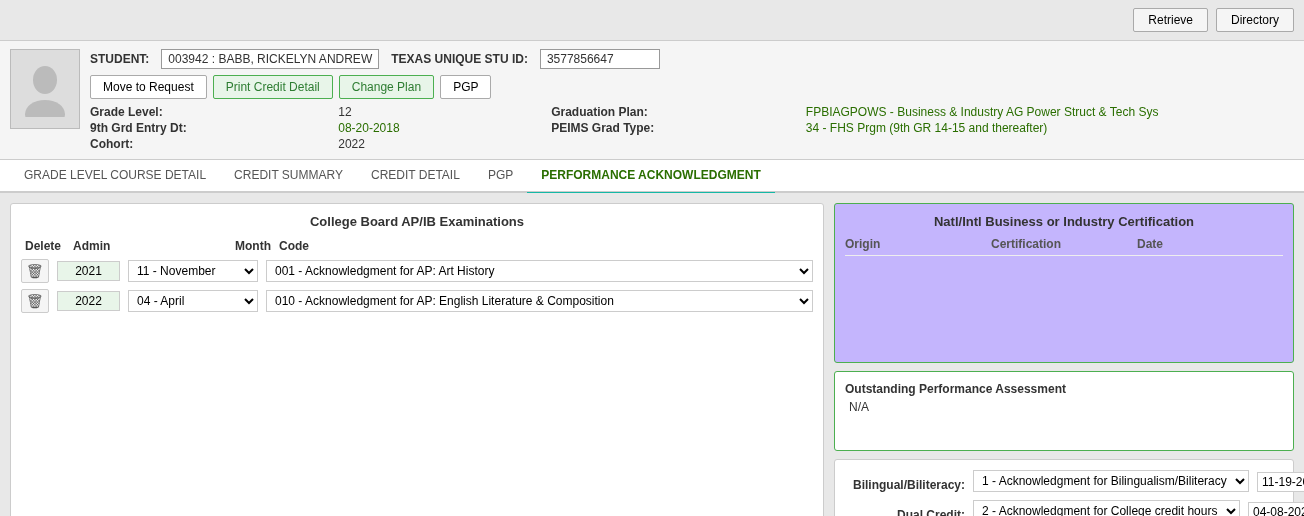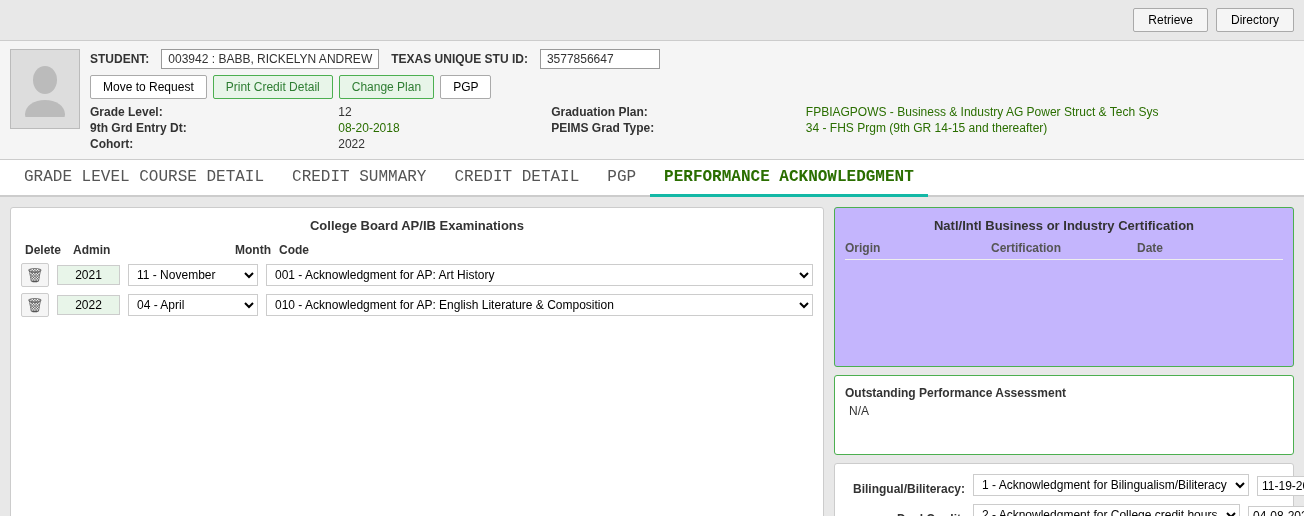--- a/index.html
+++ b/index.html
@@ -104,29 +104,28 @@
     .tabs {
       display: flex;
       gap: 0;
       background: white;
       border-bottom: 2px solid #ccc;
       padding: 0 10px;
     }
     .tab {
       padding: 8px 14px;
       cursor: pointer;
-      font-size: 16px;
+      font-size: 12px;
       border-bottom: 3px solid transparent;
       margin-bottom: -2px;
       color: #555;
-      font-family: Liberation Mono, monospace;
     }
     .tab.active {
       color: #2a6e00;
-      border-bottom: 3px solid #14b8a6;
+      border-bottom: 1px solid #14b8a6;
       font-weight: bold;
     }
 
     .main-content {
       display: flex;
       gap: 10px;
       padding: 10px;
       background: #e8e8e8;
       min-height: 380px;
     }

